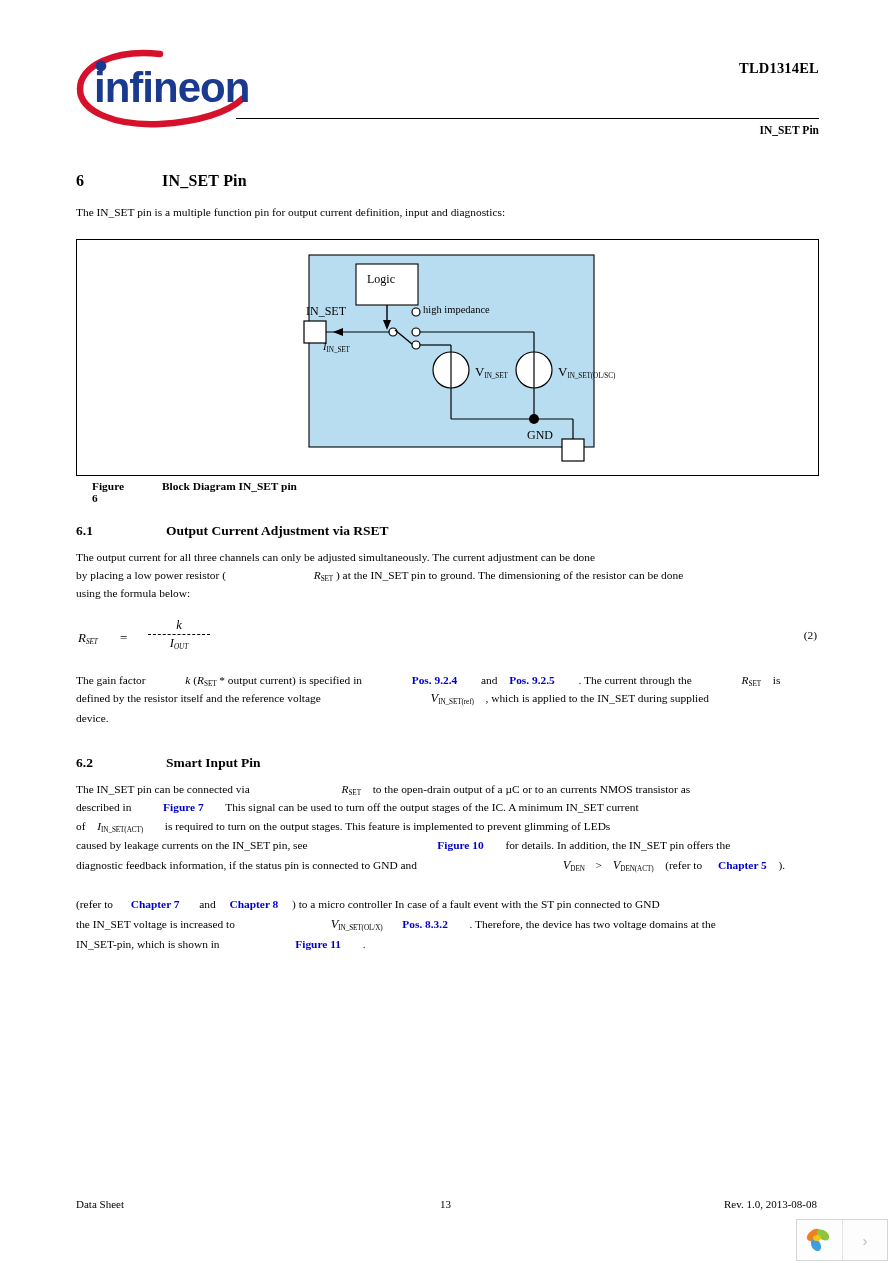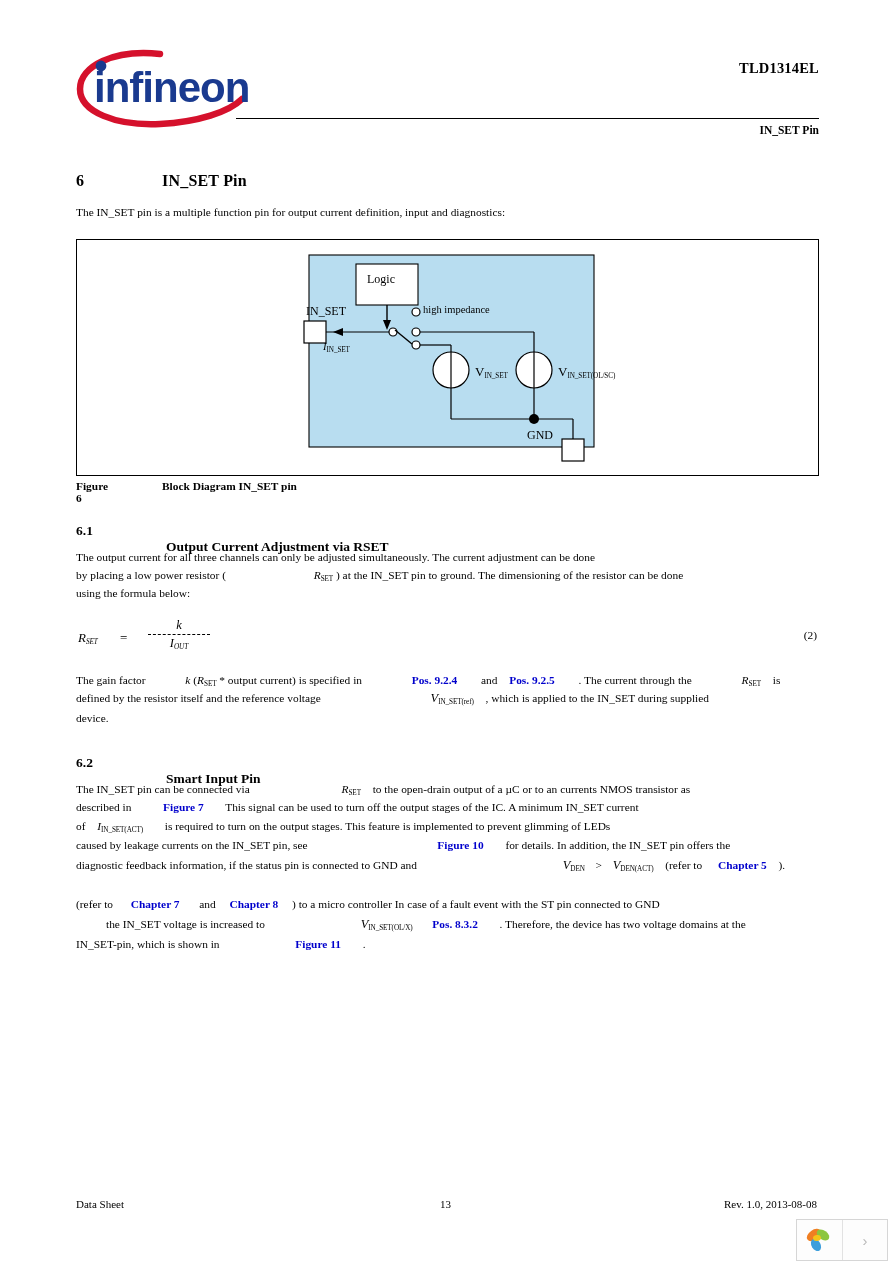--- a/index.html
+++ b/index.html
@@ -40,40 +40,40 @@
     position: absolute; font-size: 16px; font-weight: bold;
     letter-spacing: 0.2px;
   }
   .h1 .num { position: absolute; left: 0; top: 0; }
   .h1 .txt { position: absolute; left: 86px; top: 0; white-space: nowrap; }
 
   .h2 {
     position: absolute; font-size: 13.5px; font-weight: bold;
   }
   .h2 .num { position: absolute; left: 0; top: 0; }
-  .h2 .txt { position: absolute; left: 90px; top: 0; white-space: nowrap; margin-top: 16px; }
+  .h2 .txt { position: absolute; left: 90px; top: 0; white-space: nowrap; }
 
   
   .ln {
     position: absolute; font-size: 11.4px; line-height: 13px;
     white-space: nowrap; font-family: "Liberation Serif", serif;
   }
   .ref { color: #0000cc; font-weight: bold; }
   .it { font-style: italic; }
   sub.s { font-size: 7.2px; vertical-align: -2px; letter-spacing: -0.1px; }
 
   
   .figure-box {
     position: absolute; left: 76px; top: 239px;
     width: 743px; height: 237px;
     border: 1px solid #000; background: #ffffff;
     box-sizing: border-box;
   }
   .fig-caption { position: absolute; left: 76px; top: 480px; font-size: 11.4px; font-weight: bold; }
-  .fig-caption .num { position: absolute; left: 0; top: 0; }
+  .fig-caption .num { position: absolute; left: 16px; top: 0; }
   .fig-caption .txt { position: absolute; left: 86px; top: 0; white-space: nowrap; text-align: center; }
 
   
   .diag { position: absolute; left: 0; top: 0; width: 743px; height: 237px; }
   .dlabel {
     position: absolute; font-size: 10.5px; font-family: "Liberation Serif", serif;
     white-space: nowrap; color: #000;
   }
   .dlabel.big { font-size: 12px; }
 
@@ -318,21 +318,21 @@
     <span style="display:inline-block;width:12px;"></span>
     <span class="ref">Chapter 7</span>
     <span style="display:inline-block;width:14px;"></span>
     <span>and</span>
     <span style="display:inline-block;width:8px;"></span>
     <span class="ref">Chapter 8</span>
     <span style="display:inline-block;width:8px;"></span>
     <span>) to a micro controller In case of a fault event with the ST pin connected to GND</span>
   </div>
 
-  <div class="ln" style="left:76px; top:918px;margin-left:30px;">
+  <div class="ln" style="left:76px; top:918px;">
     <span>the IN_SET voltage is increased to</span>
     <span style="display:inline-block;width:90px;"></span>
     <span class="it" style="font-size:12.5px;">V</span><sub class="s">IN_SET(OL/X)</sub>
     <span style="display:inline-block;width:14px;"></span>
     <span class="ref">Pos. 8.3.2</span>
     <span style="display:inline-block;width:16px;"></span>
     <span>. Therefore, the device has two voltage domains at the</span>
   </div>
 
   <div class="ln" style="left:76px; top:938px;">

